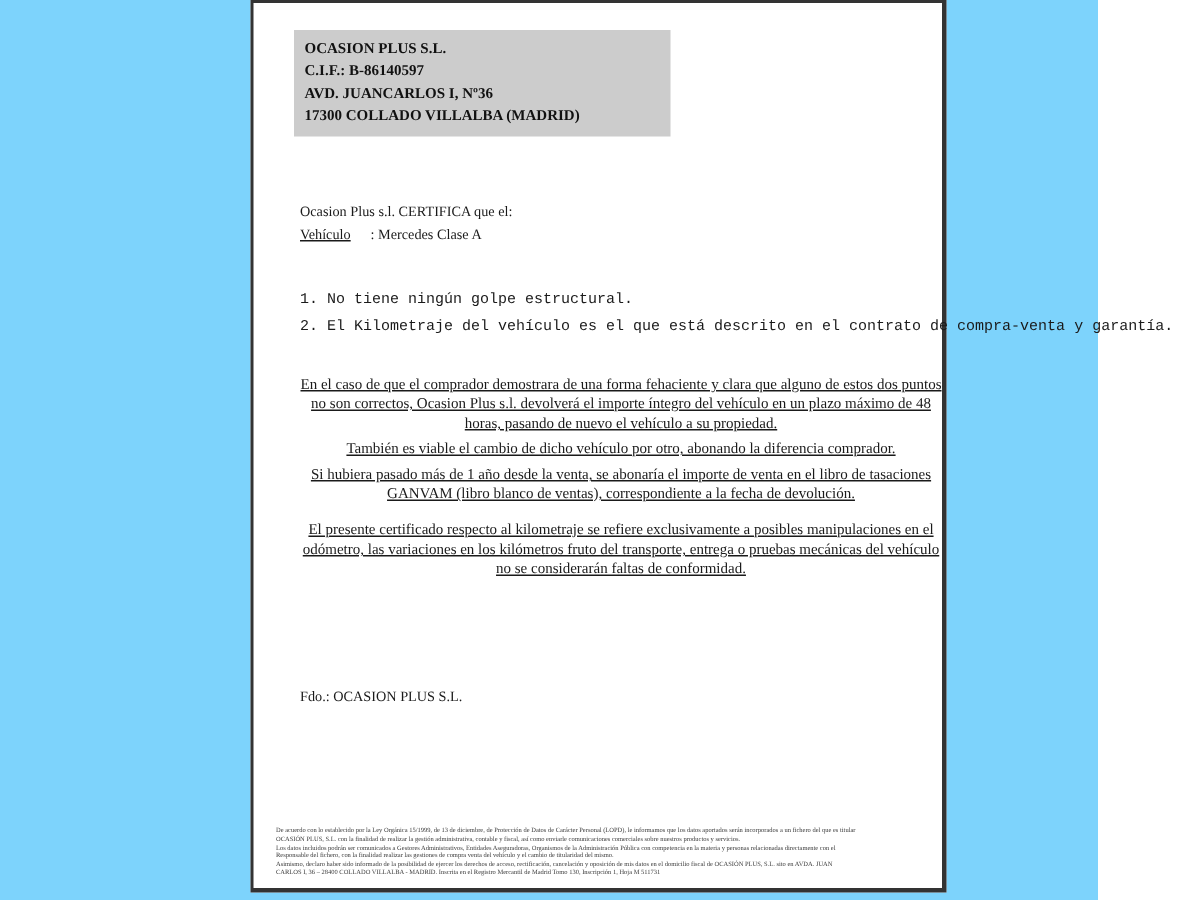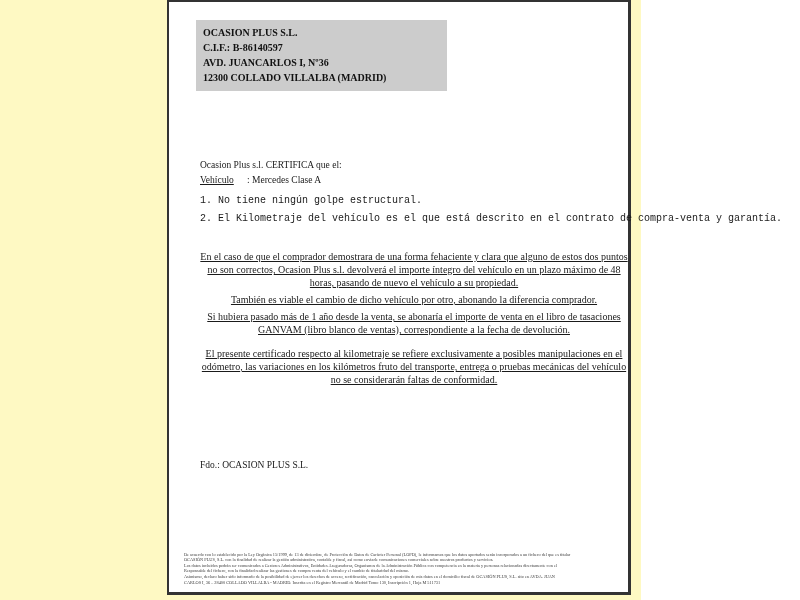--- a/index.html
+++ b/index.html
@@ -7,23 +7,23 @@
     padding: 0;
     width: 800px;
     height: 600px;
     background: #ffffff;
     font-family: "Liberation Serif", serif;
     color: #1a1a1a;
     overflow: hidden;
   }
   .canvas {
     position: relative;
-    width: 641px;
+    width: 732px;
     height: 600px;
-    background: #fef9c3;
+    background: #7dd3fc;
   }
   .page {
     position: absolute;
     left: 167px;
     top: 0px;
     width: 459px;
     height: 590px;
     background: #ffffff;
     border: 2px solid #333333;
     border-right-width: 3px;
@@ -47,21 +47,20 @@
     top: 108px;
     font-size: 9.5px;
     white-space: nowrap;
   }
   .cert-block {
     position: absolute;
     left: 31px;
     top: 133px;
     font-size: 9.5px;
     line-height: 15px;
-    margin-top: 23px;
   }
   .field-label {
     display: inline-block;
     width: 47px;
     text-decoration: underline;
   }
   .numbered-item {
     position: absolute;
     left: 31px;
     font-size: 10px;
@@ -98,21 +97,21 @@
 </head>
 <body>
 
 <div class="canvas">
   <div class="page">
 
     <div class="header-block">
       <div>OCASION PLUS S.L.</div>
       <div>C.I.F.: B-86140597</div>
       <div>AVD. JUANCARLOS I, Nº36</div>
-      <div>12300 COLLADO VILLALBA (MADRID)</div>
+      <div>17300 COLLADO VILLALBA (MADRID)</div>
     </div>
 
 
     <div class="cert-block">
       <div>Ocasion Plus s.l. CERTIFICA que el:</div>
       <div>
         <span class="field-label">Vehículo</span><span>: </span><span>Mercedes Clase A</span>
       </div>
     </div>
 

